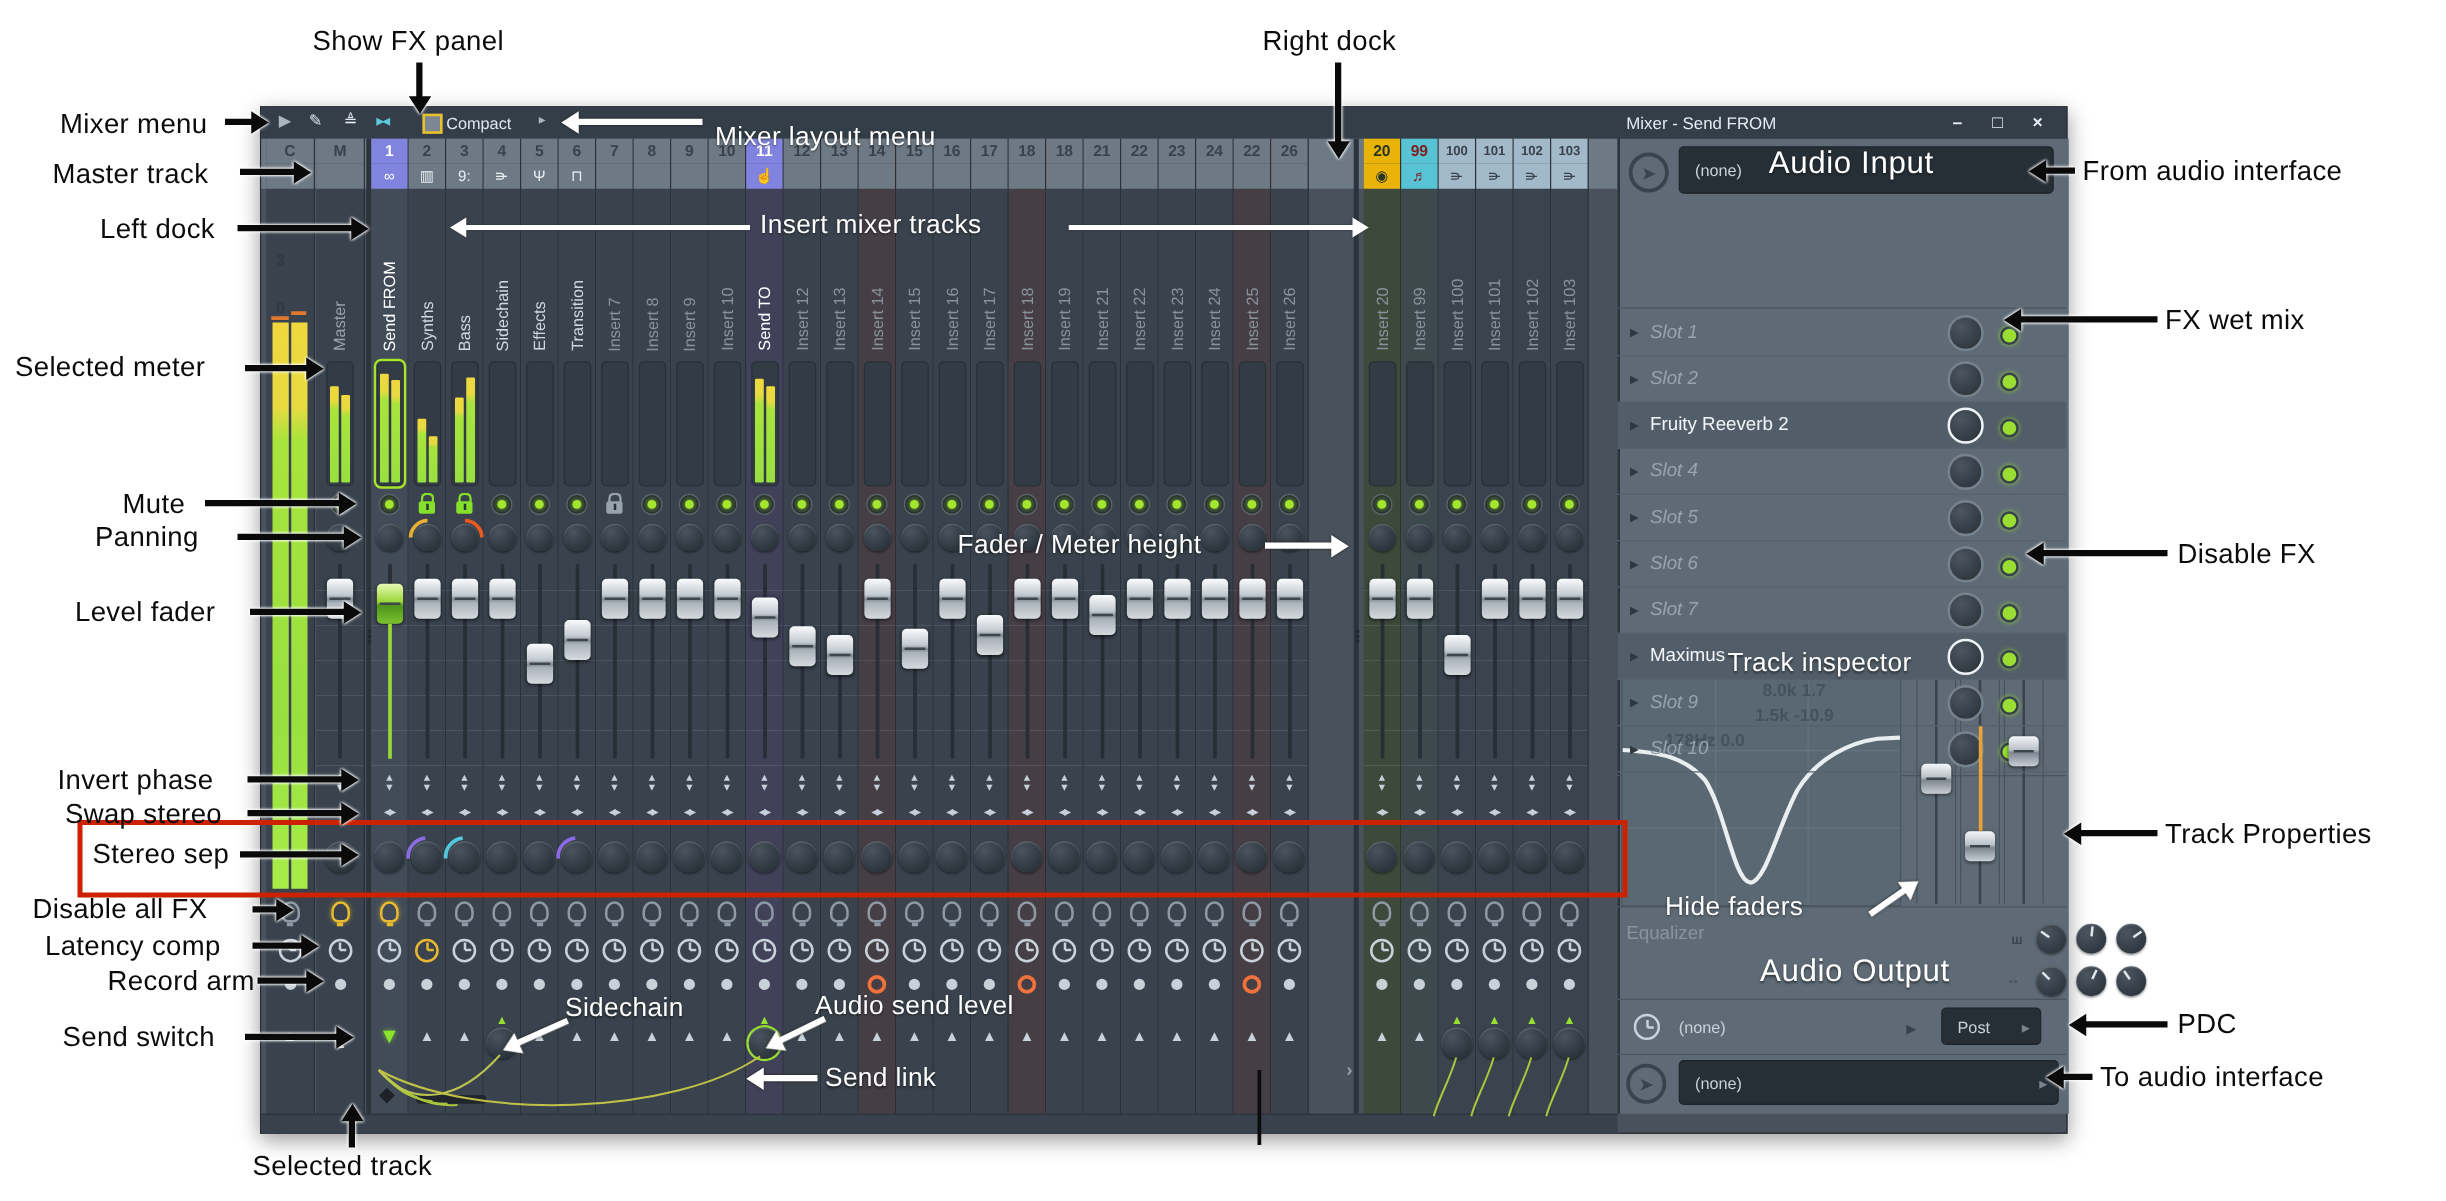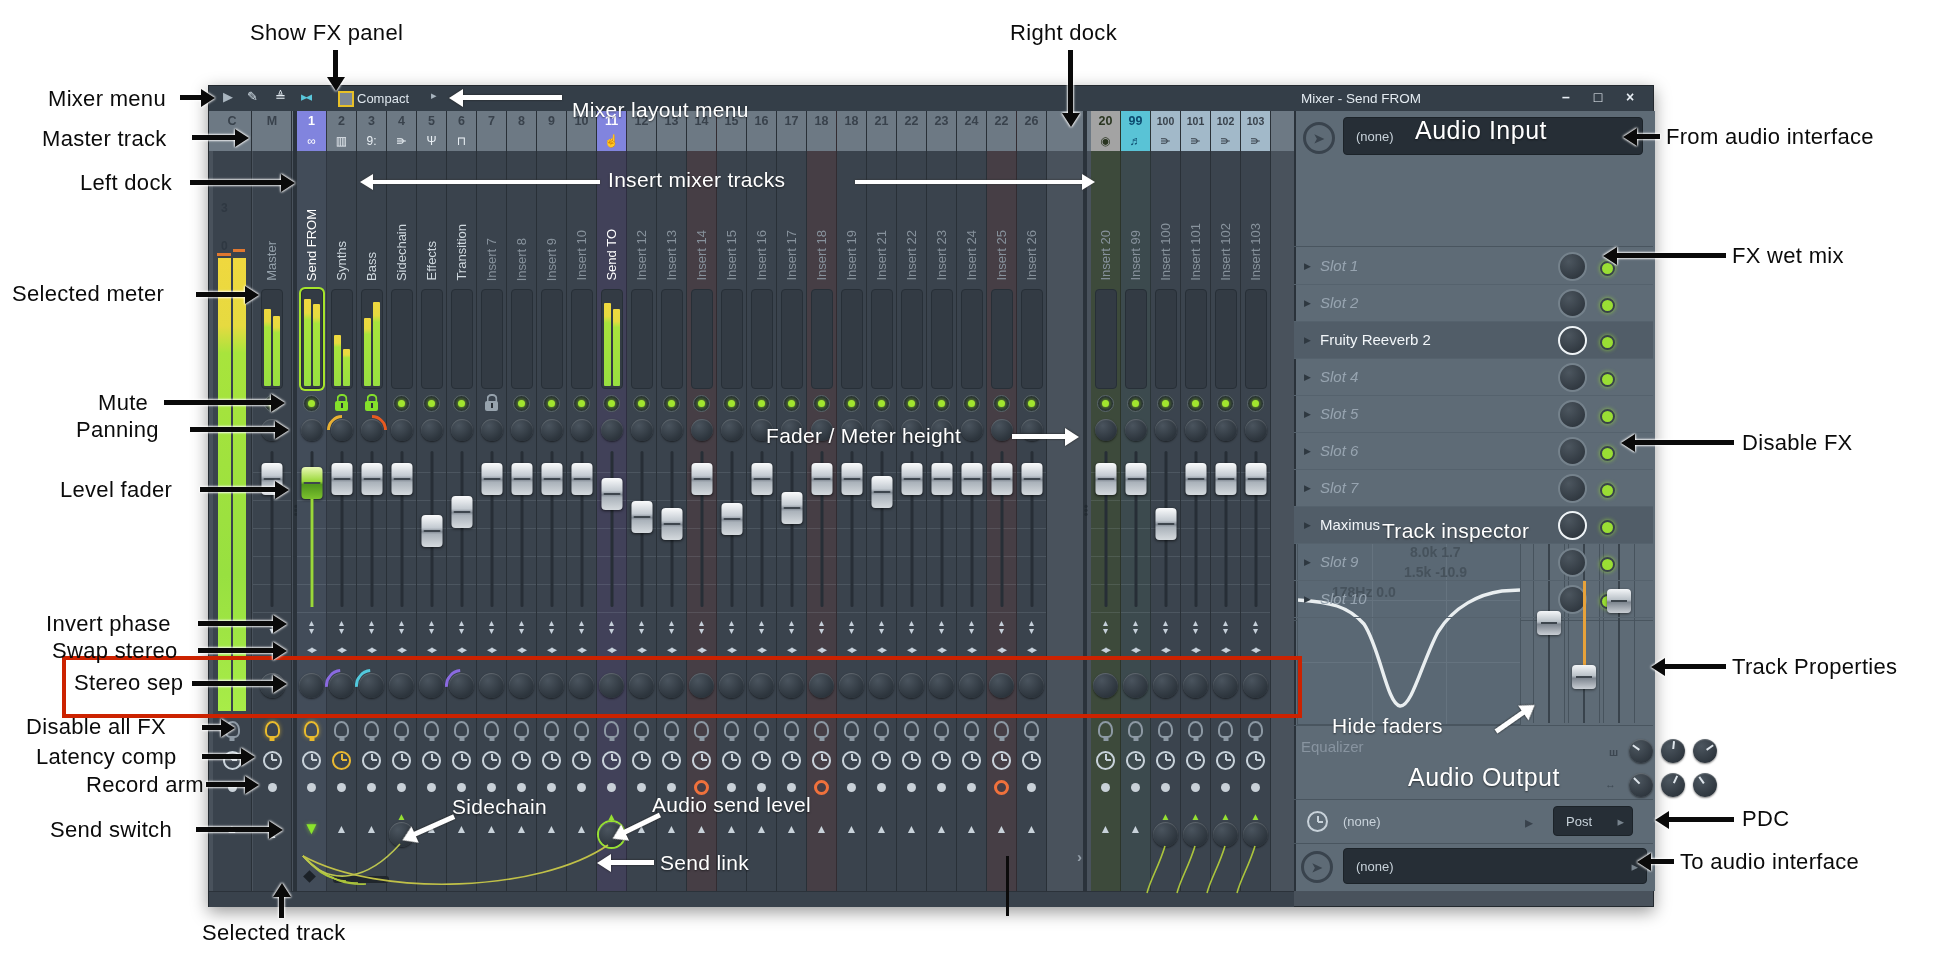--- a/index.html
+++ b/index.html
@@ -21,22 +21,22 @@
   .dots{position:absolute;width:4px;color:#222a31;font-size:11px;line-height:4px;font-weight:bold}
 
   
   .strip{position:absolute;top:25px;height:780px;background:#3a434d;border-right:1px solid rgba(0,0,0,.28)}
   .t-sel{background:#424c59}.t-purple{background:#414159}.t-armed{background:#463e45}
   .t-green{background:#3d4a3b}.t-teal{background:#3c4a4e}.t-blue{background:#3b444e}
   .z{display:flex;align-items:center;justify-content:center;position:relative}
   .z-num{height:20px;background:#6d7984;font-size:12.5px;font-weight:bold;color:#39424c}
   .z-icon{height:20px;background:#6d7984;color:#e9eff4;font-size:12px}
   .hdr-purple{background:#8184de;color:#fff}
-  .hdr-green{background:#a3a3a3;color:#2a3520}
-  .hdr-teal{background:#59c3d6;color:#0c4a6e}
+  .hdr-green{background:#eab308;color:#2a3520}
+  .hdr-teal{background:#59c3d6;color:#7f1d1d}
   .hdr-blue{background:#a2b9c9;color:#39424c}
   .z-icon .rot{display:inline-block;transform:rotate(90deg)}
   .z-name{height:135px}.z-meter{height:105px}.z-mute{height:24px}.z-pan{height:30px}
   .z-fader{height:170px;background-image:repeating-linear-gradient(180deg,transparent 0 27px,rgba(185,200,210,.14) 27px 28px)}
   .z-phase{height:24px;flex-direction:column;line-height:8px;font-size:10px;color:#c6d0da}
   .z-swap{height:20px;font-size:11px;color:#c6d0da;letter-spacing:-1px}
   .z-sep{height:52px}.z-lamp{height:36px}.z-clock{height:26px}.z-rec{height:28px}
   .z-send{height:56px;flex-direction:column}.z-tail{height:34px}
   .vname{position:absolute;bottom:5px;left:50%;margin-left:-8px;writing-mode:vertical-rl;transform:rotate(180deg);font-size:13px;white-space:nowrap;color:#87929c}
   .vn-w{color:#fff}.vn-n{color:#cfd8de}.vn-m{color:#95a1ab}

